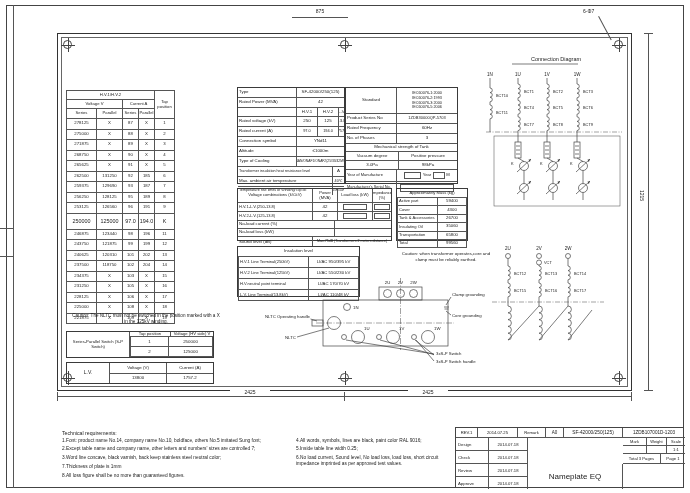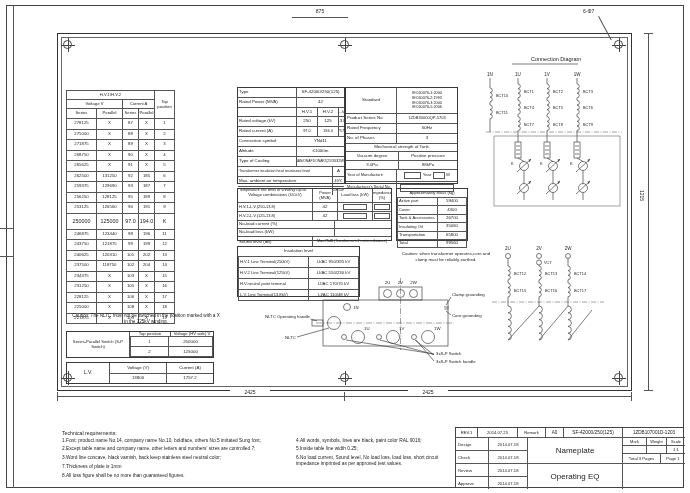--- a/index.html
+++ b/index.html
@@ -718,22 +718,21 @@
 
     <div class="a" style="left:0;top:10px;width:33px;height:13px;border-right:0.6px solid #555;border-bottom:0.6px solid #555;display:flex;align-items:center;padding-left:2px;font-size:4.3px;">Design</div>
     <div class="a" style="left:33px;top:10px;width:39px;height:13px;border-right:0.6px solid #555;border-bottom:0.6px solid #555;display:flex;align-items:center;justify-content:center;font-size:4.2px;">2014.07.18</div>
     <div class="a" style="left:0;top:23px;width:33px;height:13px;border-right:0.6px solid #555;border-bottom:0.6px solid #555;display:flex;align-items:center;padding-left:2px;font-size:4.3px;">Check</div>
     <div class="a" style="left:33px;top:23px;width:39px;height:13px;border-right:0.6px solid #555;border-bottom:0.6px solid #555;display:flex;align-items:center;justify-content:center;font-size:4.2px;">2014.07.18</div>
     <div class="a" style="left:0;top:36px;width:33px;height:13px;border-right:0.6px solid #555;border-bottom:0.6px solid #555;display:flex;align-items:center;padding-left:2px;font-size:4.3px;">Review</div>
     <div class="a" style="left:33px;top:36px;width:39px;height:13px;border-right:0.6px solid #555;border-bottom:0.6px solid #555;display:flex;align-items:center;justify-content:center;font-size:4.2px;">2014.07.18</div>
     <div class="a" style="left:0;top:49px;width:33px;height:12px;border-right:0.6px solid #555;display:flex;align-items:center;padding-left:2px;font-size:4.3px;">Approve</div>
     <div class="a" style="left:33px;top:49px;width:39px;height:12px;border-right:0.6px solid #555;display:flex;align-items:center;justify-content:center;font-size:4.2px;">2014.07.18</div>
 
-    <div class="a" style="left:72px;top:10px;width:95px;height:26px;border-right:0.6px solid #555;border-bottom:0.6px solid #555;display:flex;align-items:center;justify-content:center;font-size:8px;">Nameplate</div>
-    <div class="a" style="left:72px;top:36px;width:95px;height:25px;border-right:0.6px solid #555;display:flex;align-items:center;justify-content:center;font-size:8px;">Operating EQ</div>
+    <div class="a" style="left:72px;top:36px;width:95px;height:25px;border-right:0.6px solid #555;display:flex;align-items:center;justify-content:center;font-size:8px;">Nameplate EQ</div>
 
     <div class="a" style="left:167px;top:10px;width:24px;height:8px;border-right:0.6px solid #555;border-bottom:0.6px solid #555;display:flex;align-items:center;justify-content:center;font-size:4px;">Mark</div>
     <div class="a" style="left:191px;top:10px;width:20px;height:8px;border-right:0.6px solid #555;border-bottom:0.6px solid #555;display:flex;align-items:center;justify-content:center;font-size:4px;">Weight</div>
     <div class="a" style="left:211px;top:10px;width:18px;height:8px;border-bottom:0.6px solid #555;display:flex;align-items:center;justify-content:center;font-size:4px;">Scale</div>
     <div class="a" style="left:167px;top:18px;width:24px;height:8px;border-right:0.6px solid #555;border-bottom:0.6px solid #555;"></div>
     <div class="a" style="left:191px;top:18px;width:20px;height:8px;border-right:0.6px solid #555;border-bottom:0.6px solid #555;"></div>
     <div class="a" style="left:211px;top:18px;width:18px;height:8px;border-bottom:0.6px solid #555;display:flex;align-items:center;justify-content:center;font-size:4.2px;">1:1</div>
     <div class="a" style="left:167px;top:26px;width:38px;height:10px;border-right:0.6px solid #555;border-bottom:0.6px solid #555;display:flex;align-items:center;justify-content:center;font-size:4.2px;">Total 3 Pages</div>
     <div class="a" style="left:205px;top:26px;width:24px;height:10px;border-bottom:0.6px solid #555;display:flex;align-items:center;justify-content:center;font-size:4.2px;">Page 1</div>
   </div>

